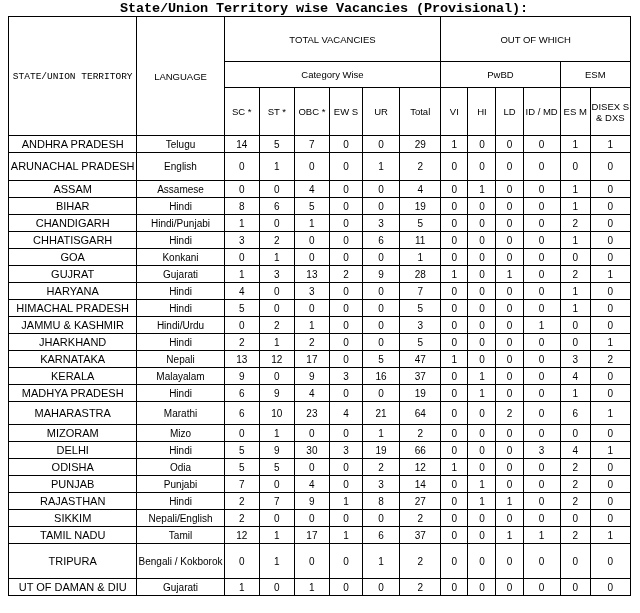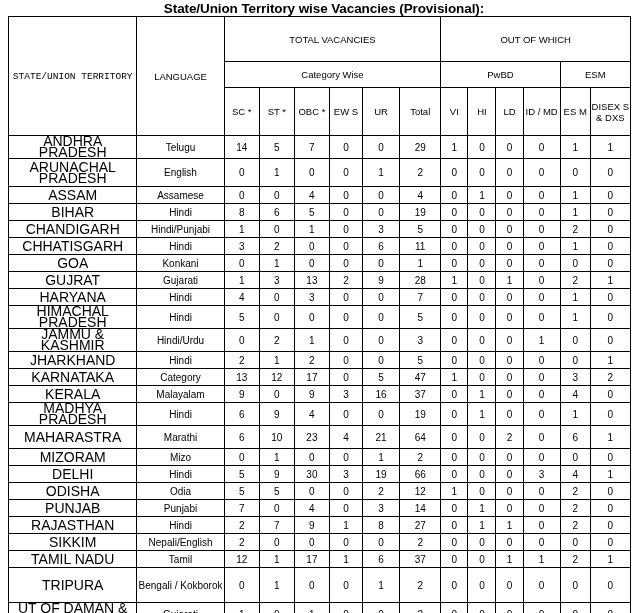--- a/index.html
+++ b/index.html
@@ -14,21 +14,21 @@
     color: #000000;
     overflow: hidden;
   }
   #page {
     position: relative;
     width: 640px;
     height: 613px;
     box-sizing: border-box;
   }
   #doc-title {
-    font-family: Liberation Sans, sans-serif;
+    font-family: Liberation Mono, monospace;
     font-weight: bold;
     font-size: 13.5px;
     line-height: 15px;
     text-align: center;
     padding-top: 1px;
     padding-left: 8px;
     letter-spacing: -0.1px;
     white-space: nowrap;
   }
   table.vac {
@@ -71,21 +71,21 @@
   }
   th.sub {
     font-weight: normal;
     vertical-align: bottom;
     padding-bottom: 2px;
     font-size: 9.5px;
     line-height: 11px;
   }
   
   td.state {
-    font-size: 14px;
+    font-size: 11px;
     line-height: 11px;
     vertical-align: bottom;
     padding-bottom: 1px;
   }
   td.lang {
     font-size: 10px;
     line-height: 11px;
     vertical-align: top;
     padding-top: 1px;
   }
@@ -339,21 +339,21 @@
           <td class="num">5</td>
           <td class="num">0</td>
           <td class="num">0</td>
           <td class="num">0</td>
           <td class="num">0</td>
           <td class="num">0</td>
           <td class="num">1</td>
         </tr>
         <tr class="r-1">
           <td class="state">KARNATAKA</td>
-          <td class="lang">Category</td>
+          <td class="lang">Nepali</td>
           <td class="num">13</td>
           <td class="num">12</td>
           <td class="num">17</td>
           <td class="num">0</td>
           <td class="num">5</td>
           <td class="num">47</td>
           <td class="num">1</td>
           <td class="num">0</td>
           <td class="num">0</td>
           <td class="num">0</td>

